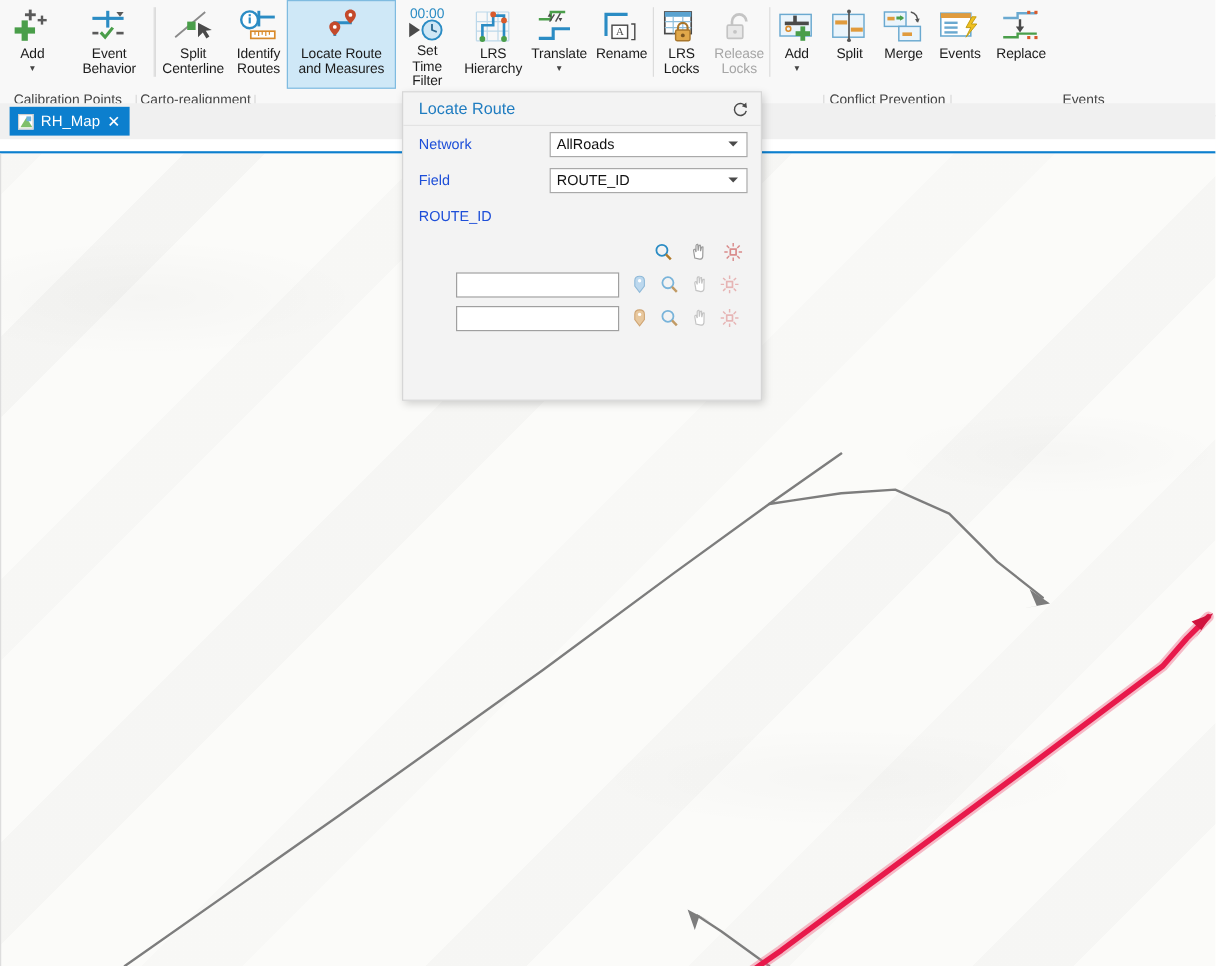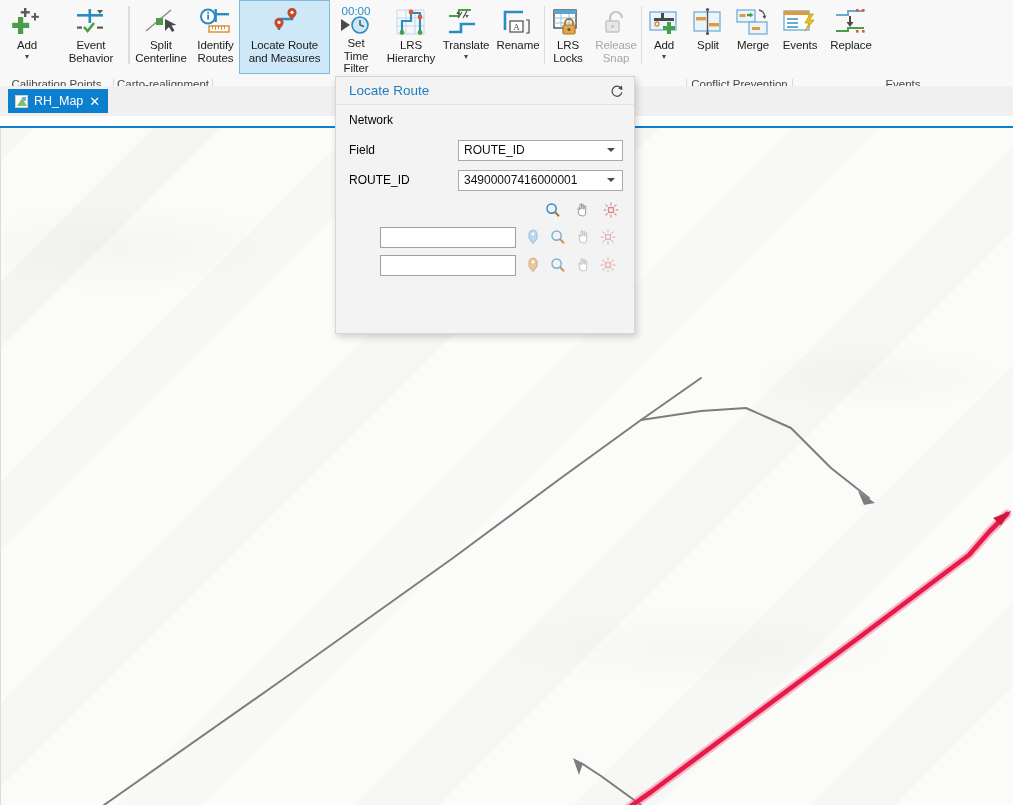--- a/index.html
+++ b/index.html
@@ -130,21 +130,21 @@
   }
   #dlg-title { font-size: 13.5px; color: #1f7cc0; flex: 1; }
   #dlg-refresh {
     width: 18px; height: 18px; display: flex; align-items: center; justify-content: center;
     cursor: default;
   }
   .dlg-row {
     display: flex; align-items: center; height: 30px;
     padding-left: 13px;
   }
-  .dlg-lbl { font-size: 12px; color: #000000; width: 109px; }
+  .dlg-lbl { font-size: 12px; color: #1d4ed8; width: 109px; }
   .dlg-combo {
     position: relative; width: 165px; height: 21px;
     background: #ffffff; border: 1px solid #a9a9a9;
     display: flex; align-items: center; padding-left: 5px;
     font-size: 12px; color: #111111;
     cursor: default;
   }
   .dlg-combo .cb-arrow {
     position: absolute; right: 7px; top: 50%; margin-top: -2px;
     width: 0; height: 0;
@@ -364,21 +364,21 @@
         </div>
         <div class="rib-btn disabled" style="width:50px">
           <span class="ico">
             <svg width="36" height="30" viewBox="0 0 36 30">
               <path d="M12 15 l0 -4 a6 6 0 0 1 12 0" fill="none" stroke="#c4c4c4" stroke-width="2.2"></path>
               <rect x="8" y="14" width="13" height="11" rx="1.2" fill="#e8e8e8" stroke="#c4c4c4" stroke-width="1.4"></rect>
               <circle cx="14.5" cy="19.5" r="1.6" fill="#c4c4c4"></circle>
             </svg>
           </span>
           <span class="lbl">Release
-Snap</span>
+Locks</span>
         </div>
       </div>
       <div class="rib-sep"></div>
 
       <div class="rib-group">
         <div class="rib-btn" style="width:44px">
           <span class="ico">
             <svg width="36" height="30" viewBox="0 0 36 30">
               <rect x="4" y="5" width="26" height="18" fill="#eaf4fb" stroke="#6aa9d0" stroke-width="1.2"></rect>
               <rect x="8" y="11" width="20" height="3" fill="#4a4a4a"></rect>
@@ -503,36 +503,36 @@
       <span id="dlg-refresh">
         <svg width="14" height="14" viewBox="0 0 14 14">
           <path d="M11.6 5.2 A5 5 0 1 0 11.9 8.4" stroke="#4a4a4a" stroke-width="1.2" fill="none"></path>
           <polygon points="11.9,1.4 12.4,6.0 8.2,4.6" fill="#4a4a4a"></polygon>
         </svg>
       </span>
     </div>
 
     <div class="dlg-row">
       <span class="dlg-lbl">Network</span>
+      <div class="dlg-combo">
+        <span>AllRoads</span>
+        <span class="cb-arrow"></span>
+      </div>
     </div>
 
     <div class="dlg-row">
       <span class="dlg-lbl">Field</span>
       <div class="dlg-combo">
         <span>ROUTE_ID</span>
         <span class="cb-arrow"></span>
       </div>
     </div>
 
     <div class="dlg-row">
       <span class="dlg-lbl">ROUTE_ID</span>
-      <div class="dlg-combo">
-        <span>34900007416000001</span>
-        <span class="cb-arrow"></span>
-      </div>
     </div>
 
     <div id="icon-row-top">
       <span class="mini-ico">
         <svg width="16" height="16" viewBox="0 0 16 16">
           <circle cx="6.6" cy="6.6" r="4.6" fill="none" stroke="#2b8cc4" stroke-width="1.5"></circle>
           <line x1="10" y1="10" x2="14" y2="14.2" stroke="#b07a2b" stroke-width="2"></line>
         </svg>
       </span>
       <span class="mini-ico">

